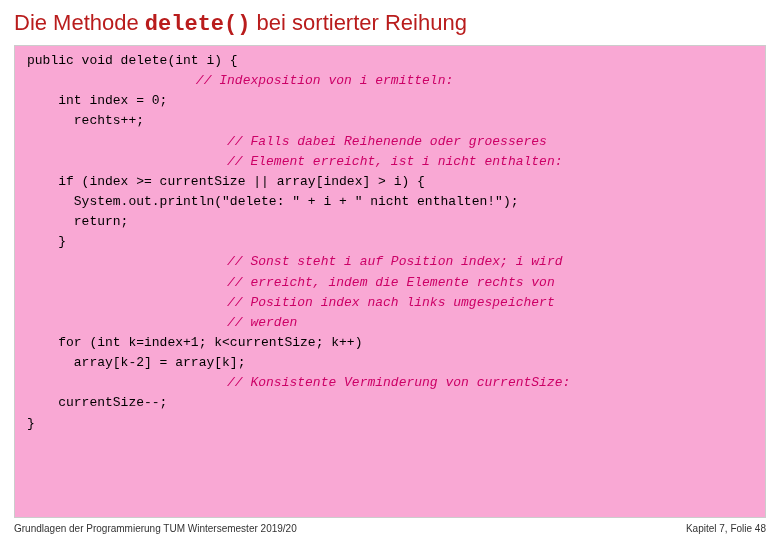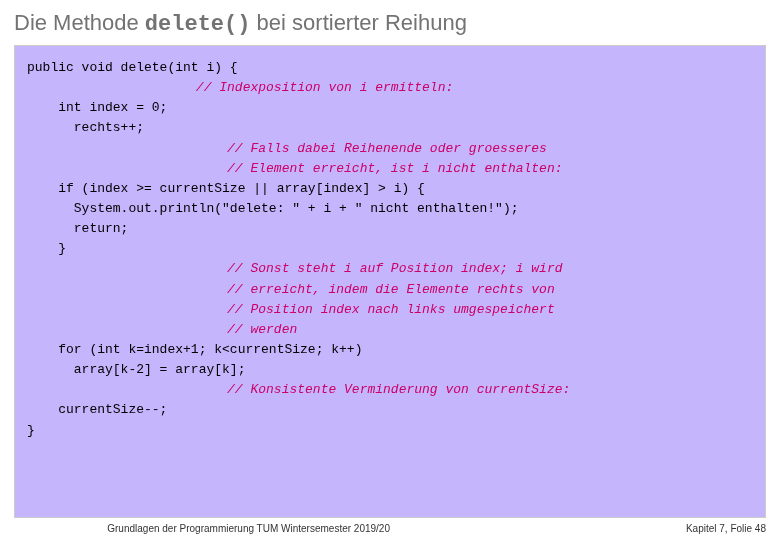--- a/index.html
+++ b/index.html
@@ -15,36 +15,36 @@
       width: 780px;
       height: 540px;
       display: flex;
       flex-direction: column;
       padding: 10px 14px 6px 14px;
     }
 
     .title {
       font-size: 22px;
       font-weight: normal;
-      color: #737373;
+      color: #b91c1c;
       margin-bottom: 8px;
       font-family: Arial, Helvetica, sans-serif;
     }
 
     .title code {
       font-family: 'Courier New', Courier, monospace;
       font-weight: bold;
       font-size: 22px;
     }
 
     .code-box {
-      background: #c4b5fd;
+      background: #f9a8d4;
       border: 1px solid #ccc;
       flex: 1;
-      padding: 12px 12px;
+      padding: 5px 12px;
       overflow: hidden;
       position: relative;
     }
 
     .code-content {
       font-family: 'Courier New', Courier, monospace;
       font-size: 13px;
       line-height: 1.55;
       color: #000;
       white-space: pre;
@@ -62,21 +62,21 @@
       align-items: center;
       margin-top: 5px;
       font-size: 10px;
       color: #333;
     }
 
     .footer-left, .footer-center, .footer-right {
       flex: 1;
     }
     .footer-center {
-      text-align: right;
+      text-align: left;
     }
     .footer-right {
       text-align: right;
     }
   </style>
 </head>
 <body>
 
 <div class="page">
   <div class="title">

